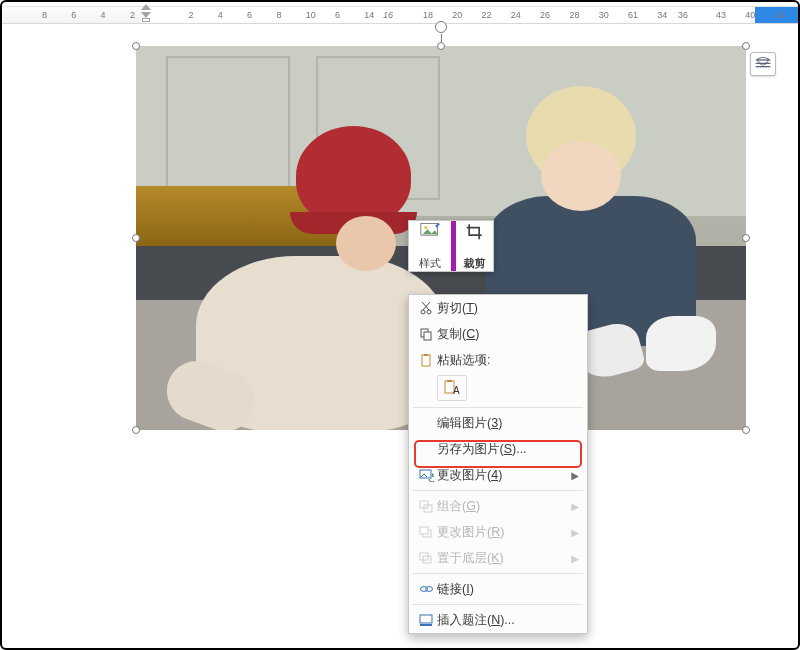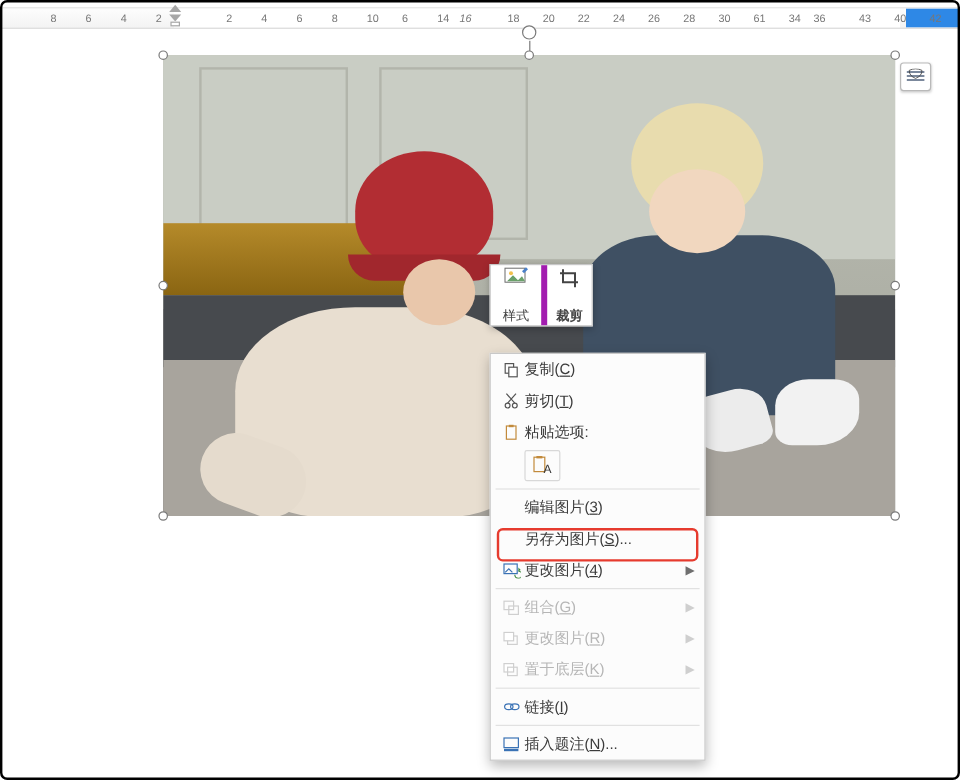--- a/index.html
+++ b/index.html
@@ -156,35 +156,35 @@
         <path d="M2 6 H17 V20" fill="none" stroke="#444" stroke-width="2"></path>
       </svg>
     <span>裁剪</span>
   </div>
 </div>
 
 <div class="ctx-menu">
   <div class="row">
     <span class="icon-col">
         <svg width="14" height="14" viewBox="0 0 14 14">
-          <rect x="2" y="2" width="7" height="8" fill="none" stroke="#555"></rect>
-          <rect x="5" y="5" width="7" height="8" fill="#fff" stroke="#555"></rect>
-        </svg>
-      </span>
-    <span class="label"><span>复制(</span><u>C</u><span>)</span></span>
-  </div>
-  <div class="row">
-    <span class="icon-col">
-        <svg width="14" height="14" viewBox="0 0 14 14">
           <circle cx="4" cy="11" r="2" fill="none" stroke="#555"></circle>
           <circle cx="10" cy="11" r="2" fill="none" stroke="#555"></circle>
           <path d="M4 9 L11 1 M10 9 L3 1" stroke="#555" fill="none"></path>
         </svg>
       </span>
     <span class="label"><span>剪切(</span><u>T</u><span>)</span></span>
+  </div>
+  <div class="row">
+    <span class="icon-col">
+        <svg width="14" height="14" viewBox="0 0 14 14">
+          <rect x="2" y="2" width="7" height="8" fill="none" stroke="#555"></rect>
+          <rect x="5" y="5" width="7" height="8" fill="#fff" stroke="#555"></rect>
+        </svg>
+      </span>
+    <span class="label"><span>复制(</span><u>C</u><span>)</span></span>
   </div>
   <div class="row">
     <span class="icon-col">
         <svg width="14" height="14" viewBox="0 0 14 14">
           <rect x="3" y="2" width="8" height="11" fill="none" stroke="#c28a3b"></rect>
           <rect x="5" y="1" width="4" height="2" fill="#c28a3b"></rect>
         </svg>
       </span>
     <span class="label">粘贴选项:</span>
   </div>

